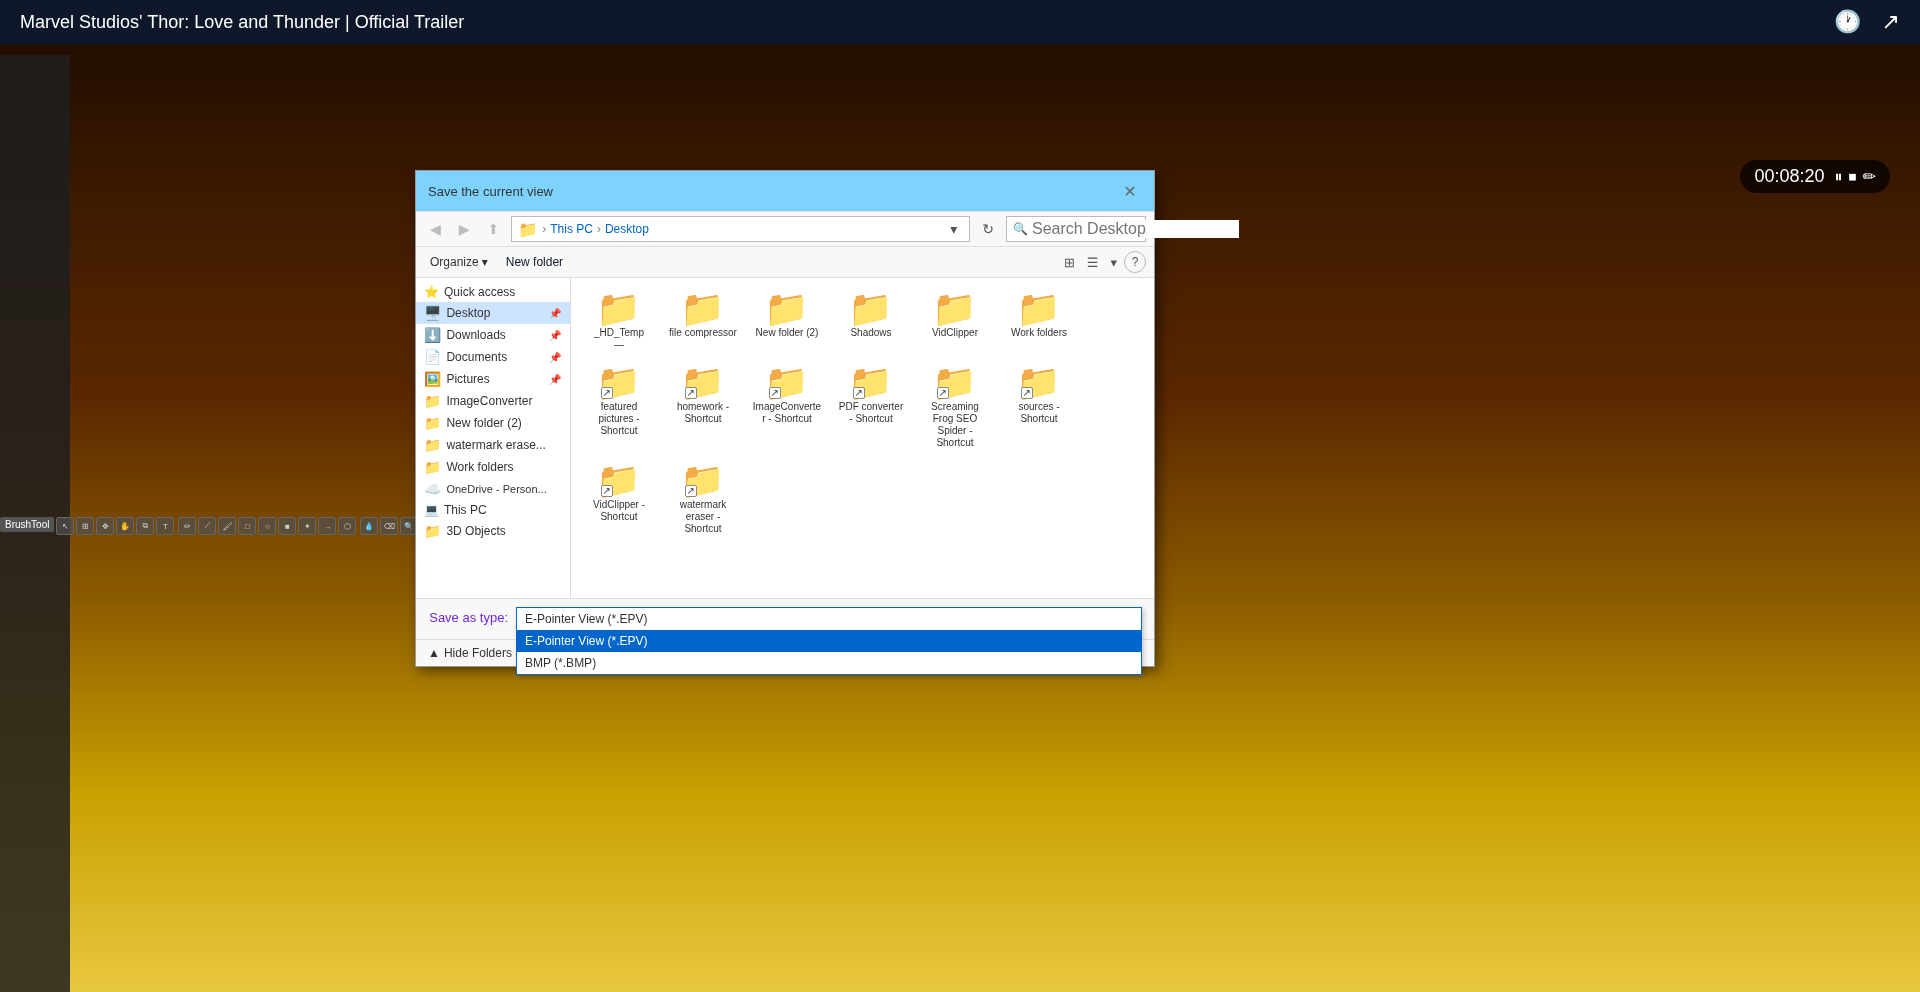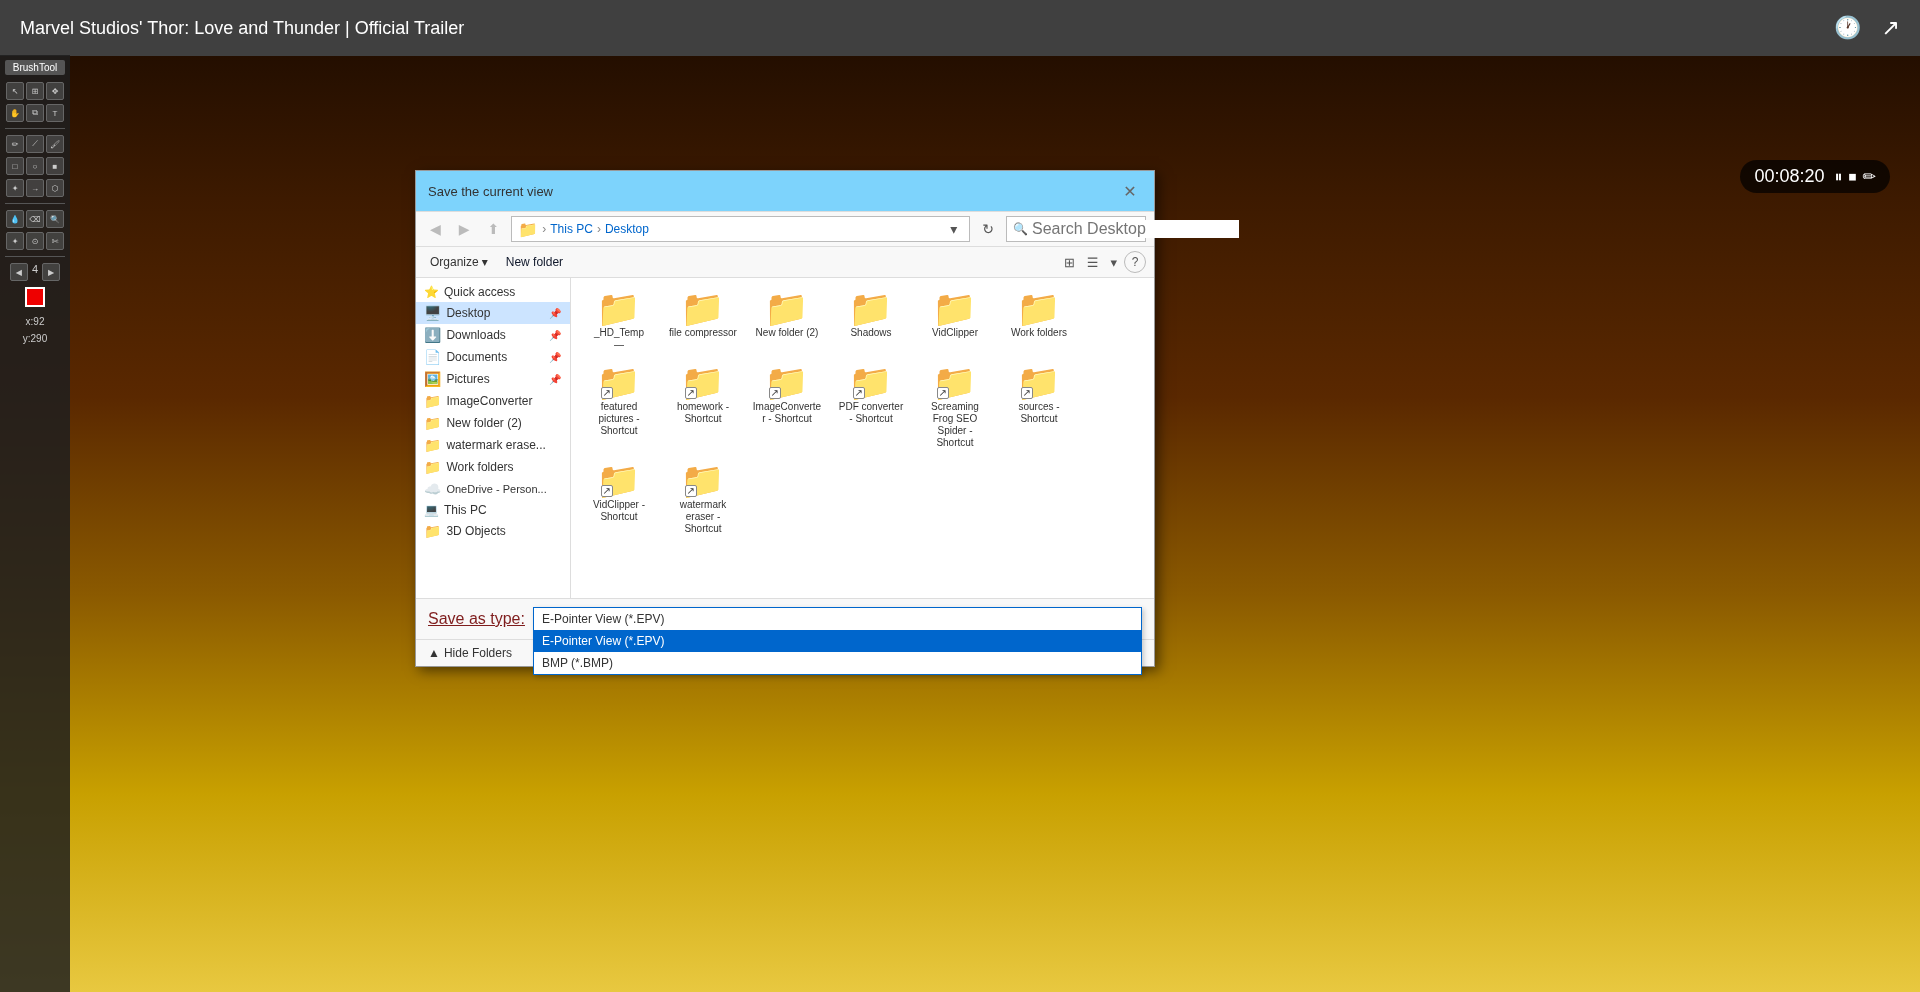--- a/index.html
+++ b/index.html
@@ -20,22 +20,22 @@
       height: 992px;
       background: linear-gradient(180deg, #1a0a00 0%, #3d1a00 20%, #5a2800 40%, #8b5a00 60%, #c8a000 80%, #e8c840 100%);
       z-index: 0;
     }
 
     
     .top-bar {
       position: absolute;
       top: 0; left: 0;
       width: 1920px;
-      height: 56px;
-      background: #404040;
+      height: 44px;
+      background: #0f172a;
       display: flex;
       align-items: center;
       justify-content: space-between;
       padding: 0 20px;
       z-index: 10;
     }
     .top-bar-title {
       color: #fff;
       font-size: 18px;
       font-weight: 400;
@@ -54,21 +54,21 @@
     
     .left-toolbar {
       position: absolute;
       top: 55px;
       left: 0;
       width: 70px;
       height: 937px;
       background: rgba(30,30,30,0.85);
       z-index: 10;
       display: flex;
-      flex-direction: column;
+      flex-direction: row;
       align-items: center;
       padding-top: 5px;
       gap: 2px;
     }
     .toolbar-label {
       background: #555;
       color: #fff;
       font-size: 10px;
       padding: 2px 5px;
       border-radius: 2px;
@@ -396,26 +396,25 @@
       padding: 0 4px;
       outline: none;
     }
     .save-type-row {
       display: flex;
       align-items: flex-start;
       gap: 8px;
       position: relative;
     }
     .save-type-label {
-      font-size: 16px;
-      color: #7f1d1d;
+      font-size: 13px;
+      color: #6d28d9;
       min-width: 80px;
       text-align: right;
       padding-top: 3px;
-      text-decoration: underline;
     }
     .save-type-container {
       flex: 1;
       position: relative;
     }
     .save-type-select {
       width: 100%;
       height: 24px;
       border: 1px solid #bbb;
       font-size: 12px;

